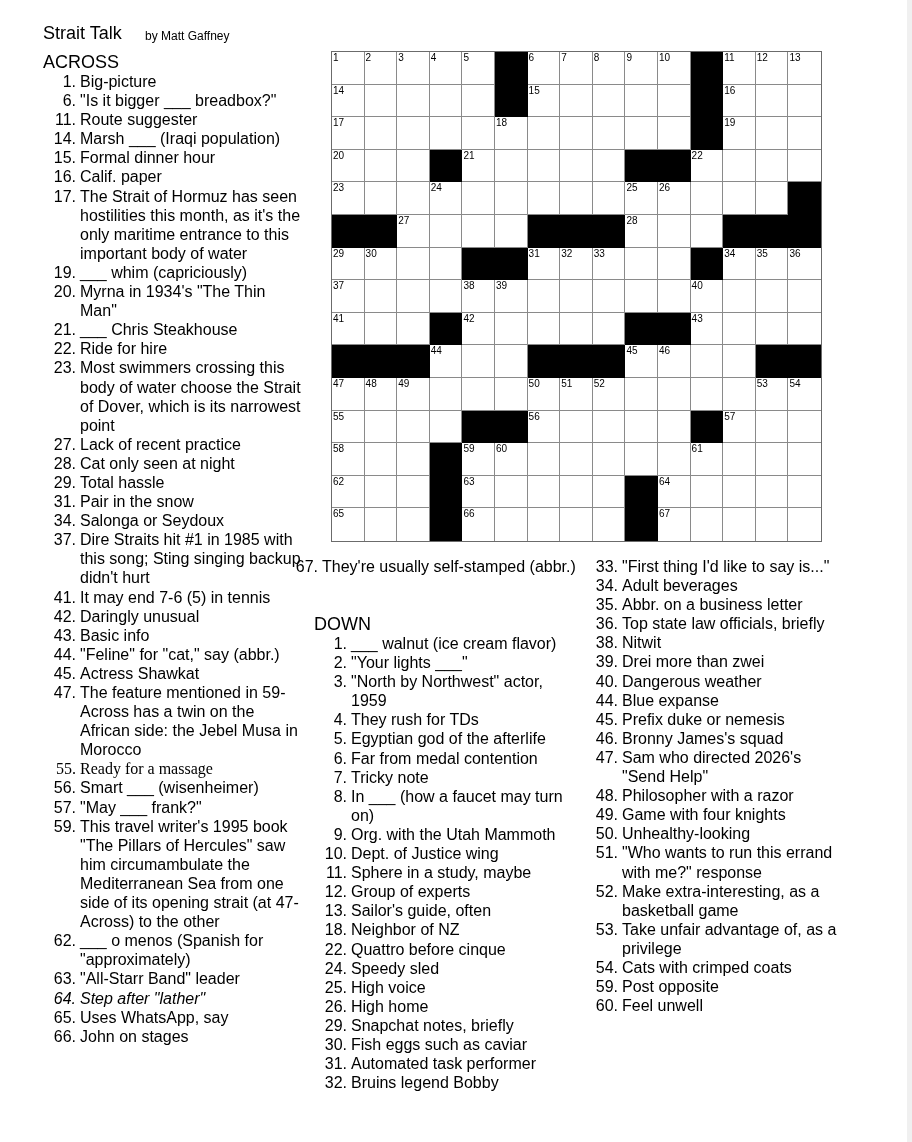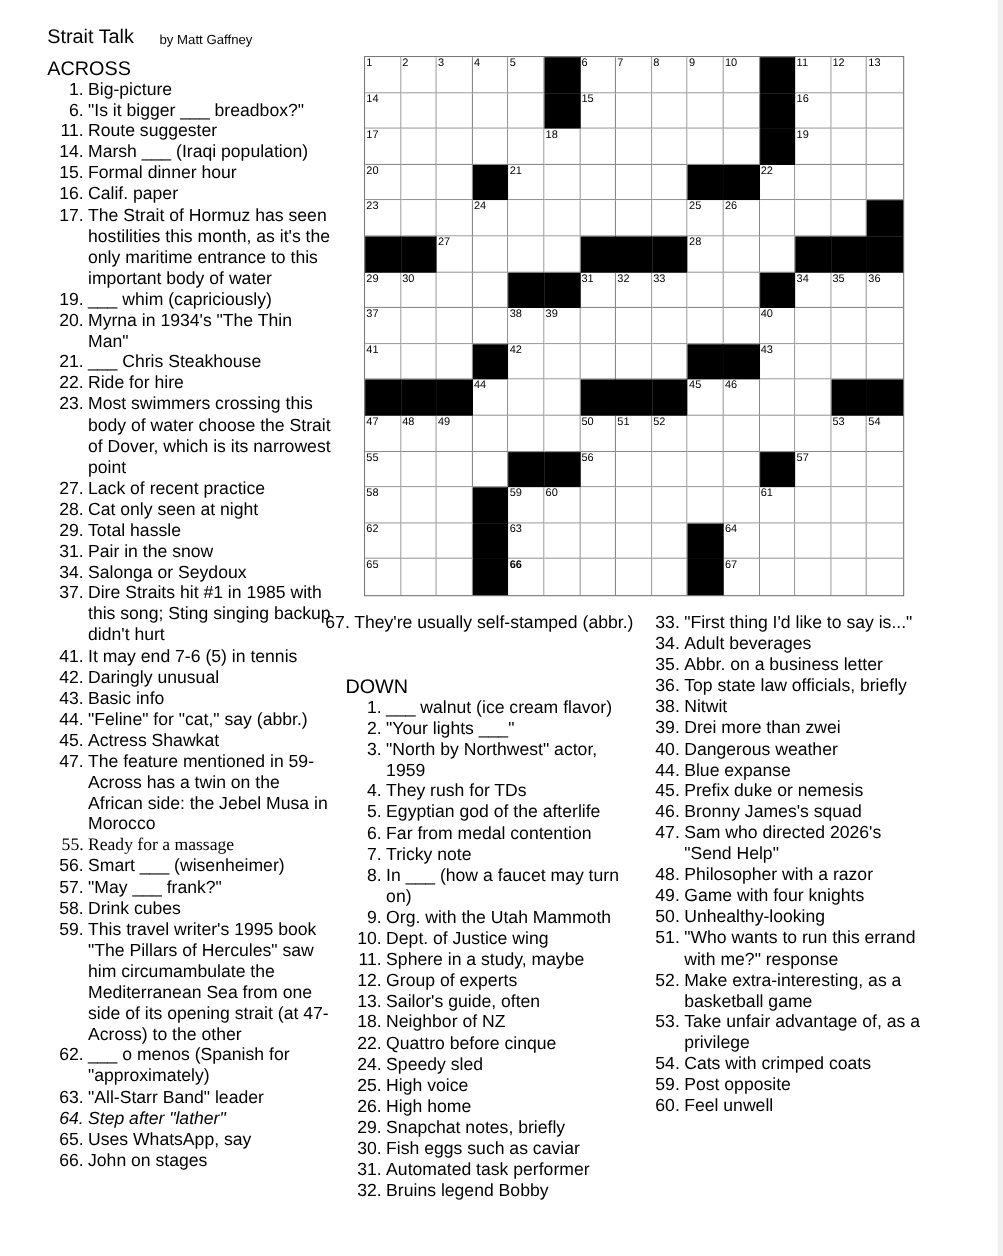--- a/index.html
+++ b/index.html
@@ -83,21 +83,20 @@
     <li class="clue" style="padding-left: 37px;"><span class="num" style="width: 33px;">37.</span><span>Dire Straits hit #1 in 1985 with this song; Sting singing backup didn't hurt</span></li>
     <li class="clue" style="padding-left: 37px;"><span class="num" style="width: 33px;">41.</span><span>It may end 7-6 (5) in tennis</span></li>
     <li class="clue" style="padding-left: 37px;"><span class="num" style="width: 33px;">42.</span><span>Daringly unusual</span></li>
     <li class="clue" style="padding-left: 37px;"><span class="num" style="width: 33px;">43.</span><span>Basic info</span></li>
     <li class="clue" style="padding-left: 37px;"><span class="num" style="width: 33px;">44.</span><span>"Feline" for "cat," say (abbr.)</span></li>
     <li class="clue" style="padding-left: 37px;"><span class="num" style="width: 33px;">45.</span><span>Actress Shawkat</span></li>
     <li class="clue" style="padding-left: 37px;"><span class="num" style="width: 33px;">47.</span><span>The feature mentioned in 59-Across has a twin on the African side: the Jebel Musa in Morocco</span></li>
     <li class="clue" style="padding-left: 37px; font-family: Liberation Serif, serif;"><span class="num" style="width: 33px;">55.</span><span>Ready for a massage</span></li>
     <li class="clue" style="padding-left: 37px;"><span class="num" style="width: 33px;">56.</span><span>Smart ___ (wisenheimer)</span></li>
     <li class="clue" style="padding-left: 37px;"><span class="num" style="width: 33px;">57.</span><span>"May ___ frank?"</span></li>
-    <li class="clue" style="padding-left: 37px;"><span class="num" style="width: 33px;">58.</span><span>Drink cubes</span></li>
     <li class="clue" style="padding-left: 37px;"><span class="num" style="width: 33px;">59.</span><span>This travel writer's 1995 book "The Pillars of Hercules" saw him circumambulate the Mediterranean Sea from one side of its opening strait (at 47-Across) to the other</span></li>
     <li class="clue" style="padding-left: 37px;"><span class="num" style="width: 33px;">62.</span><span>___ o menos (Spanish for "approximately)</span></li>
     <li class="clue" style="padding-left: 37px;"><span class="num" style="width: 33px;">63.</span><span>"All-Starr Band" leader</span></li>
     <li class="clue" style="padding-left: 37px; font-style: italic;"><span class="num" style="width: 33px;">64.</span><span>Step after "lather"</span></li>
     <li class="clue" style="padding-left: 37px;"><span class="num" style="width: 33px;">65.</span><span>Uses WhatsApp, say</span></li>
     <li class="clue" style="padding-left: 37px;"><span class="num" style="width: 33px;">66.</span><span>John on stages</span></li>
   </ul>
 
 <ul class="clue-list" id="across-col2" style="left:285px; top:557px; width:295px;">
     <li class="clue" style="padding-left: 37px;"><span class="num" style="width: 33px;">67.</span><span>They're usually self-stamped (abbr.)</span></li>
@@ -491,21 +490,21 @@
     <div class="cell"></div>
     <div class="cell"></div>
     <div class="cell"></div>
     <div class="cell" style="border-right: none;"></div>
     <div class="cell" style="border-bottom: none;">
       <span class="cnum">65</span>
     </div>
     <div class="cell" style="border-bottom: none;"></div>
     <div class="cell" style="border-bottom: none;"></div>
     <div class="cell black" style="border-bottom: none;"></div>
-    <div class="cell" style="border-bottom: none; font-weight: bold;">
+    <div class="cell" style="border-bottom: none;">
       <span class="cnum">66</span>
     </div>
     <div class="cell" style="border-bottom: none;"></div>
     <div class="cell" style="border-bottom: none;"></div>
     <div class="cell" style="border-bottom: none;"></div>
     <div class="cell" style="border-bottom: none;"></div>
     <div class="cell black" style="border-bottom: none;"></div>
     <div class="cell" style="border-bottom: none;">
       <span class="cnum">67</span>
     </div>

